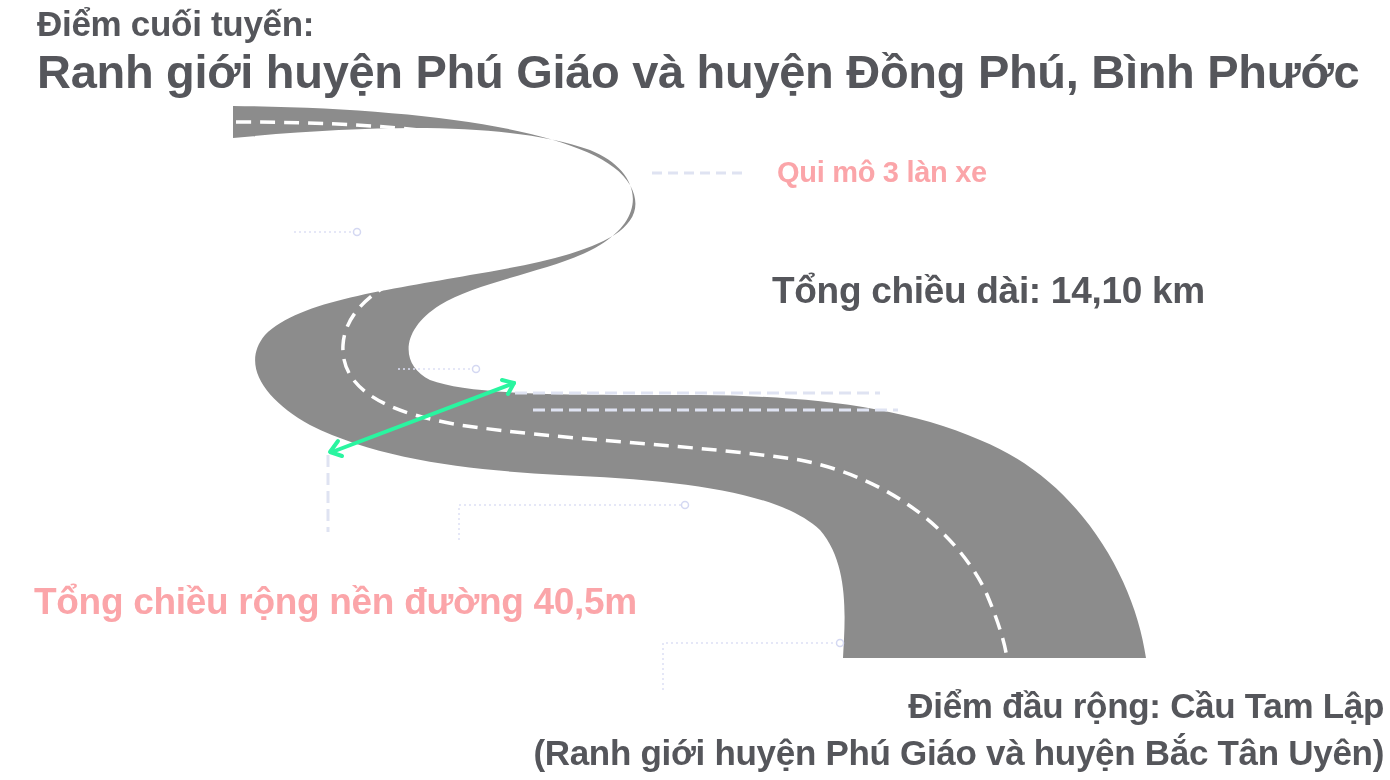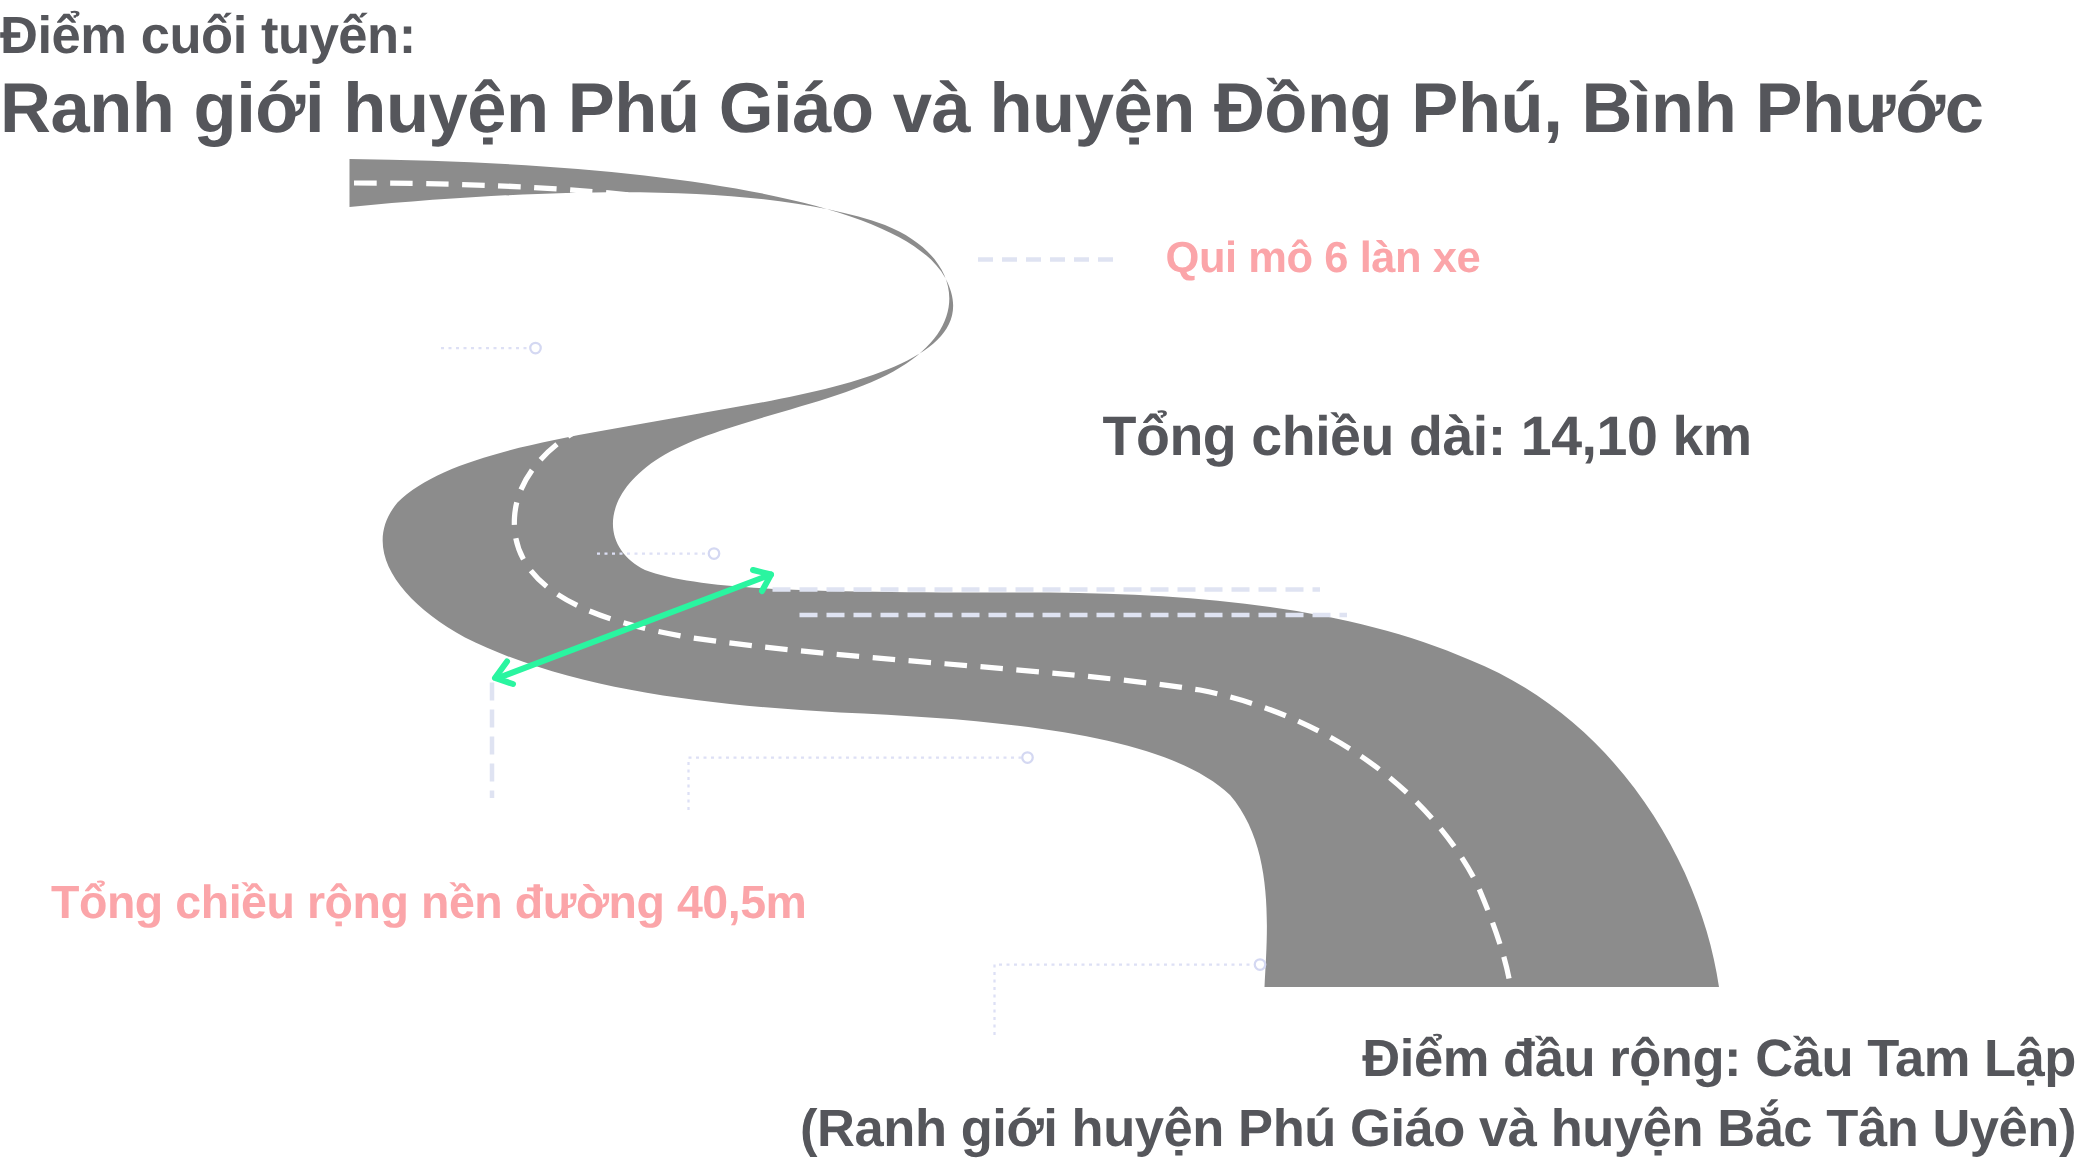--- a/index.html
+++ b/index.html
@@ -1,25 +1,25 @@
 <!DOCTYPE html>
 <html><head>
 <meta charset="utf-8">
 <style>
   html, body { margin: 0; padding: 0; background: #ffffff; }
   body { width: 1390px; height: 780px; position: relative; overflow: hidden;
          font-family: "Liberation Sans", "DejaVu Sans", sans-serif; }
   .txt { position: absolute; font-weight: bold; white-space: nowrap; letter-spacing: -0.3px; }
-  .dark { color: #55565b; }
+  .dark { color: #55565b; padding-left: 37px; }
   .pink { color: #fba5a9; }
   #end-title { left: 0; top: 2px; font-size: 35px; line-height: 44px; }
   #end-desc  { left: 0; top: 50px; font-size: 47px; line-height: 44px; }
   #lanes { left: 777px; top: 155px; font-size: 29px; line-height: 34px; }
   #length { left: 735px; top: 269px; font-size: 37px; line-height: 44px; }
-  #width { left: 34px; top: 583px; font-size: 31px; line-height: 38px; }
+  #width { left: 34px; top: 583px; font-size: 37px; line-height: 38px; }
   #start-title { right: 6px; top: 684px; font-size: 35px; line-height: 44px; text-align: right; }
   #start-desc  { right: 6px; top: 731px; font-size: 35px; line-height: 44px; text-align: right; margin-left: 46px; }
   svg#road-svg { position: absolute; left: 0; top: 0; }
 </style>
 </head>
 <body>
 
 <svg id="road-svg" width="1390" height="780" viewBox="0 0 1390 780">
 
   <path fill="#8c8c8c" d="M233,106
@@ -68,17 +68,17 @@
 
   <g stroke="#2af5a0" stroke-width="4" fill="none" stroke-linecap="round" stroke-linejoin="round">
     <line x1="332" y1="452" x2="514" y2="383"></line>
     <polyline points="502,380 514,383 508,394"></polyline>
     <polyline points="338,441 330,452 342,456"></polyline>
   </g>
 </svg>
 
 <div id="end-title" class="txt dark">Điểm cuối tuyến:</div>
 <div id="end-desc" class="txt dark">Ranh giới huyện Phú Giáo và huyện Đồng Phú, Bình Phước</div>
-<div id="lanes" class="txt pink">Qui mô 6 làn xe</div>
+<div id="lanes" class="txt pink">Qui mô 3 làn xe</div>
 <div id="length" class="txt dark">Tổng chiều dài: 14,10 km</div>
 <div id="width" class="txt pink">Tổng chiều rộng nền đường 40,5m</div>
 <div id="start-title" class="txt dark">Điểm đầu rộng: Cầu Tam Lập</div>
 <div id="start-desc" class="txt dark">(Ranh giới huyện Phú Giáo và huyện Bắc Tân Uyên)</div>
 
 </body></html>

